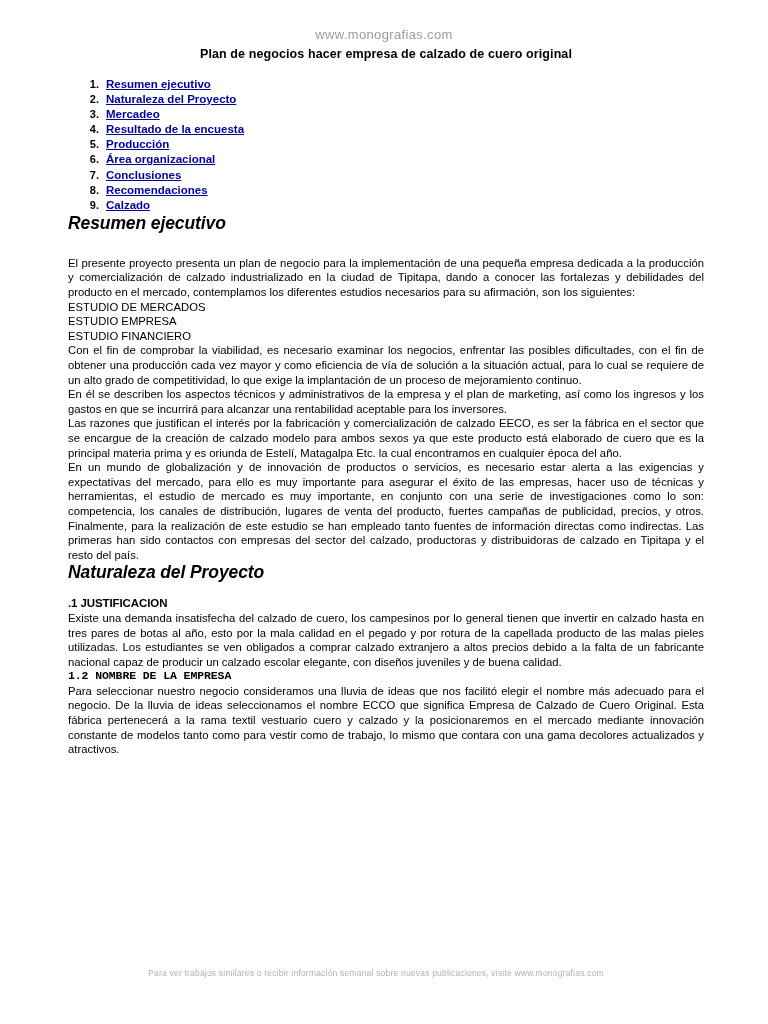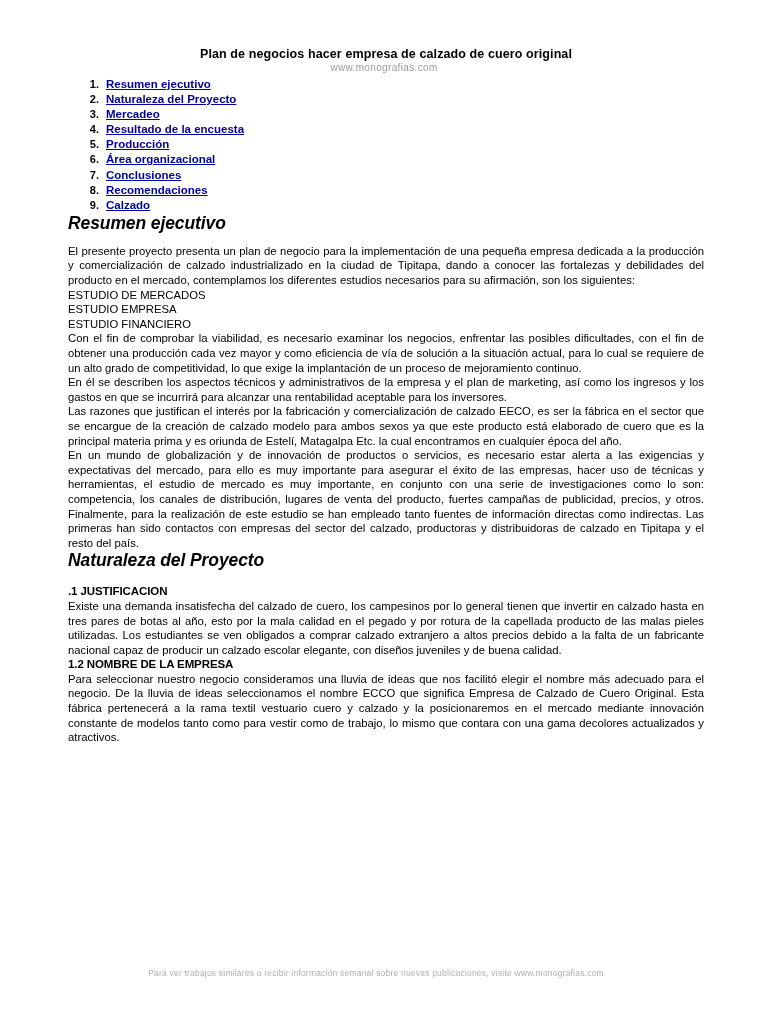--- a/index.html
+++ b/index.html
@@ -17,24 +17,24 @@
   }
   .page {
     width: 768px;
     height: 1024px;
     box-sizing: border-box;
     position: relative;
     background: #ffffff;
   }
   .site-header {
     text-align: center;
-    font-size: 10px;
+    font-size: 13px;
     color: #9b9b9b;
     letter-spacing: 0.35px;
-    padding-top: 62px;
+    padding-top: 27px;
     font-family: "Liberation Sans", sans-serif;
   }
   .content {
     position: absolute;
     left: 68px;
     top: 0;
     width: 636px;
   }
   .doc-title {
     text-align: center;
@@ -72,35 +72,35 @@
   }
   .sec-resumen { margin-top: 42px; }
   .sec-naturaleza { margin-top: 27px; }
   p.body {
     font-size: 11.3px;
     line-height: 14.6px;
     text-align: justify;
     margin: 0;
     padding: 0;
   }
-  p.body.first { margin-top: 11px; }
+  p.body.first { margin-top: 23px; }
   .plainline {
     font-size: 11.3px;
     line-height: 14.6px;
     text-align: left;
     margin: 0;
   }
   h3.sub {
     font-size: 11.5px;
     font-weight: bold;
     margin: 14px 0 0 0;
     line-height: 14.6px;
     letter-spacing: -0.1px;
   }
-  h3.sub.tight { margin-top: 0px; }
+  h3.sub.tight { margin-top: 0px; font-family: Liberation Mono, monospace; }
   .site-footer {
     position: absolute;
     left: 0;
     top: 968px;
     width: 752px;
     text-align: center;
     font-size: 8.5px;
     color: #b0b0b0;
     letter-spacing: 0.2px;
   }

